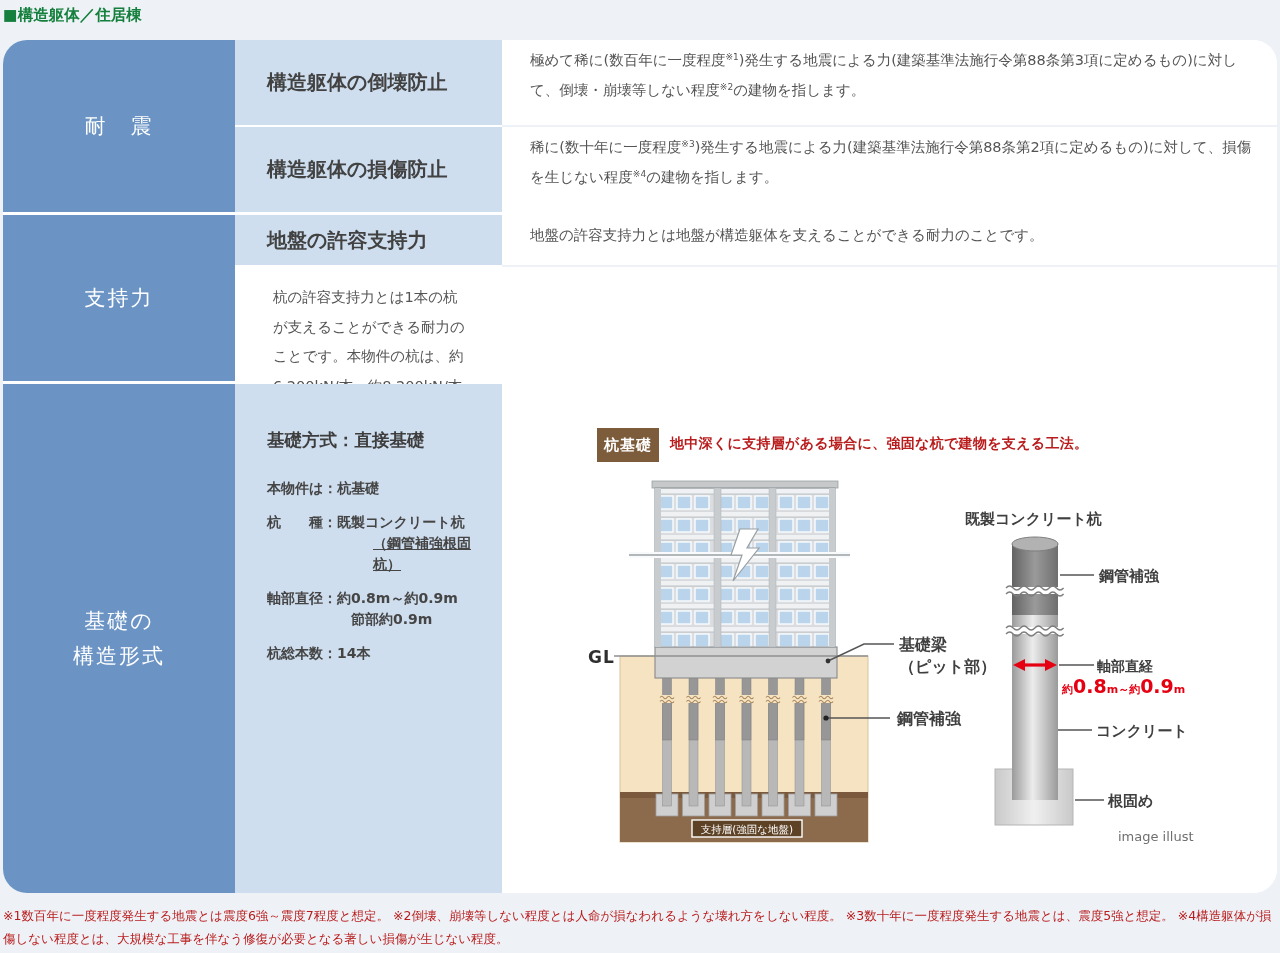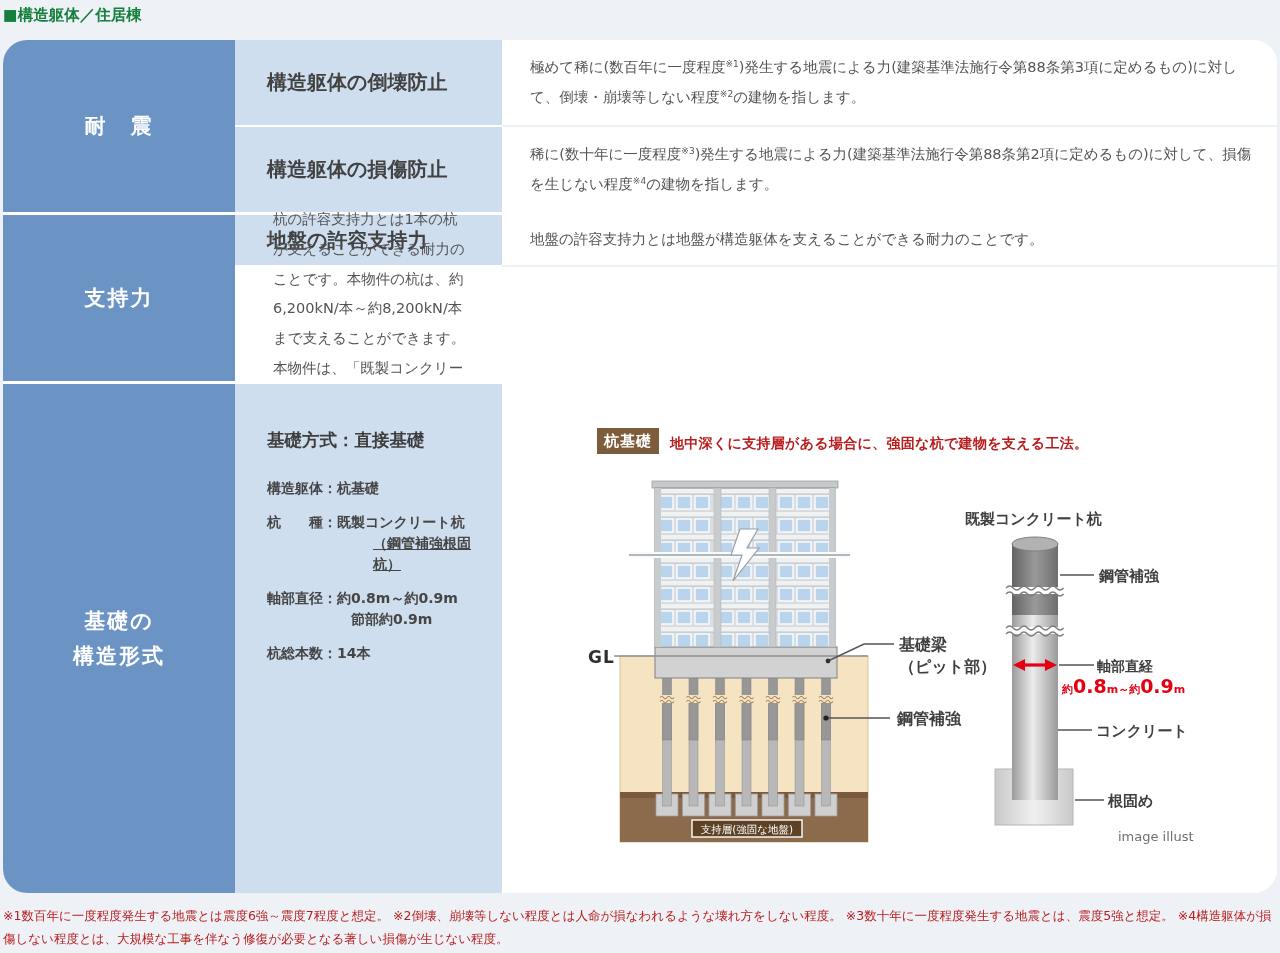--- a/index.html
+++ b/index.html
@@ -19,50 +19,50 @@
     background:#fff;border-radius:24px;overflow:hidden;
   }
   .section{display:grid;grid-template-columns:232px 267px 1fr;}
   .section + .section{margin-top:3px;}
   .sec-seismic{grid-template-rows:87px 85px;}
   .sec-bearing{grid-template-rows:52px 114px;}
   .sec-foundation{grid-template-rows:509px;}
   .cat{
     grid-row:1 / -1;background:#6b94c5;
     display:flex;align-items:center;justify-content:center;
-    color:#fff;font-size:21px;font-weight:700;letter-spacing:2px;
+    color:#fff;font-size:21px;font-weight:400;letter-spacing:2px;
     white-space:pre-line;text-align:center;line-height:1.65;
   }
   .lbl{
     background:#cfdeef;display:flex;align-items:center;
     padding-left:32px;box-sizing:border-box;
     font-size:20px;font-weight:700;color:#424242;
   }
   .txt{
-    background:#fff;display:flex;align-items:center;
+    background:#fff;display:flex;align-items:flex-start;
     padding:6px 24px 6px 28px;box-sizing:border-box;
     font-size:14.5px;color:#545454;line-height:2.05;font-weight:500;
   }
   .rb .lbl{border-bottom:2px solid #fff;}
   .rb .txt{border-bottom:2px solid #eef2f6;}
   sup.note{font-size:9px;vertical-align:5px;letter-spacing:0;}
   
   .specs{
     background:#cfdeef;box-sizing:border-box;
     padding:44px 10px 0 32px;color:#424242;
   }
   .specs .primary{font-size:17.5px;font-weight:600;margin-bottom:26px;color:#3d3d3d;}
   .spec-item{font-size:14px;font-weight:600;line-height:21px;margin-bottom:13px;color:#454545;}
   .spec-item .sub{display:block;}
   .sub-indent-70{margin-left:106px;text-decoration:underline;}
   .sub-indent-84{margin-left:84px;}
   
   .illus-cell{position:relative;background:#fff;}
   .badge{
-    position:absolute;left:95px;top:44px;width:62px;height:26px;
+    position:absolute;left:95px;top:44px;width:62px;height:34px;
     background:#7d5c3c;color:#fff;font-size:15px;font-weight:bold;
     display:flex;align-items:center;justify-content:center;letter-spacing:1px;
   }
   .caption{
     position:absolute;left:168px;top:51px;
     font-size:14px;font-weight:600;color:#b91c1c;letter-spacing:.3px;
   }
   .illus-svg{position:absolute;left:0;top:0;}
   
   .footnote{
@@ -106,21 +106,21 @@
     <div class="txt">
         <p style="margin:10px">杭の許容支持力とは1本の杭が支えることができる耐力のことです。本物件の杭は、約6,200kN/本～約8,200kN/本まで支えることができます。本物件は、「既製コンクリート杭」14本で支持しています。</p>
       </div>
   </div>
 
   <div class="section sec-foundation">
     <div class="cat">基礎の
 構造形式</div>
     <div class="specs">
       <div class="primary">基礎方式：直接基礎</div>
-      <div class="spec-item"><span>構造躯体：杭基礎</span></div>
+      <div class="spec-item"><span>本物件は：杭基礎</span></div>
       <div class="spec-item"><span>杭　　種：既製コンクリート杭</span><span class="sub sub-indent-70">（鋼管補強根固杭）</span></div>
       <div class="spec-item"><span>軸部直径：約0.8m～約0.9m</span><span class="sub sub-indent-84">節部約0.9m</span></div>
       <div class="spec-item"><span>杭総本数：14本</span></div>
     </div>
     <div class="illus-cell">
       <div class="badge">杭基礎</div>
       <div class="caption">地中深くに支持層がある場合に、強固な杭で建物を支える工法。</div>
 
       <svg class="illus-svg" width="775" height="509" viewBox="0 0 775 509">
         <defs>

